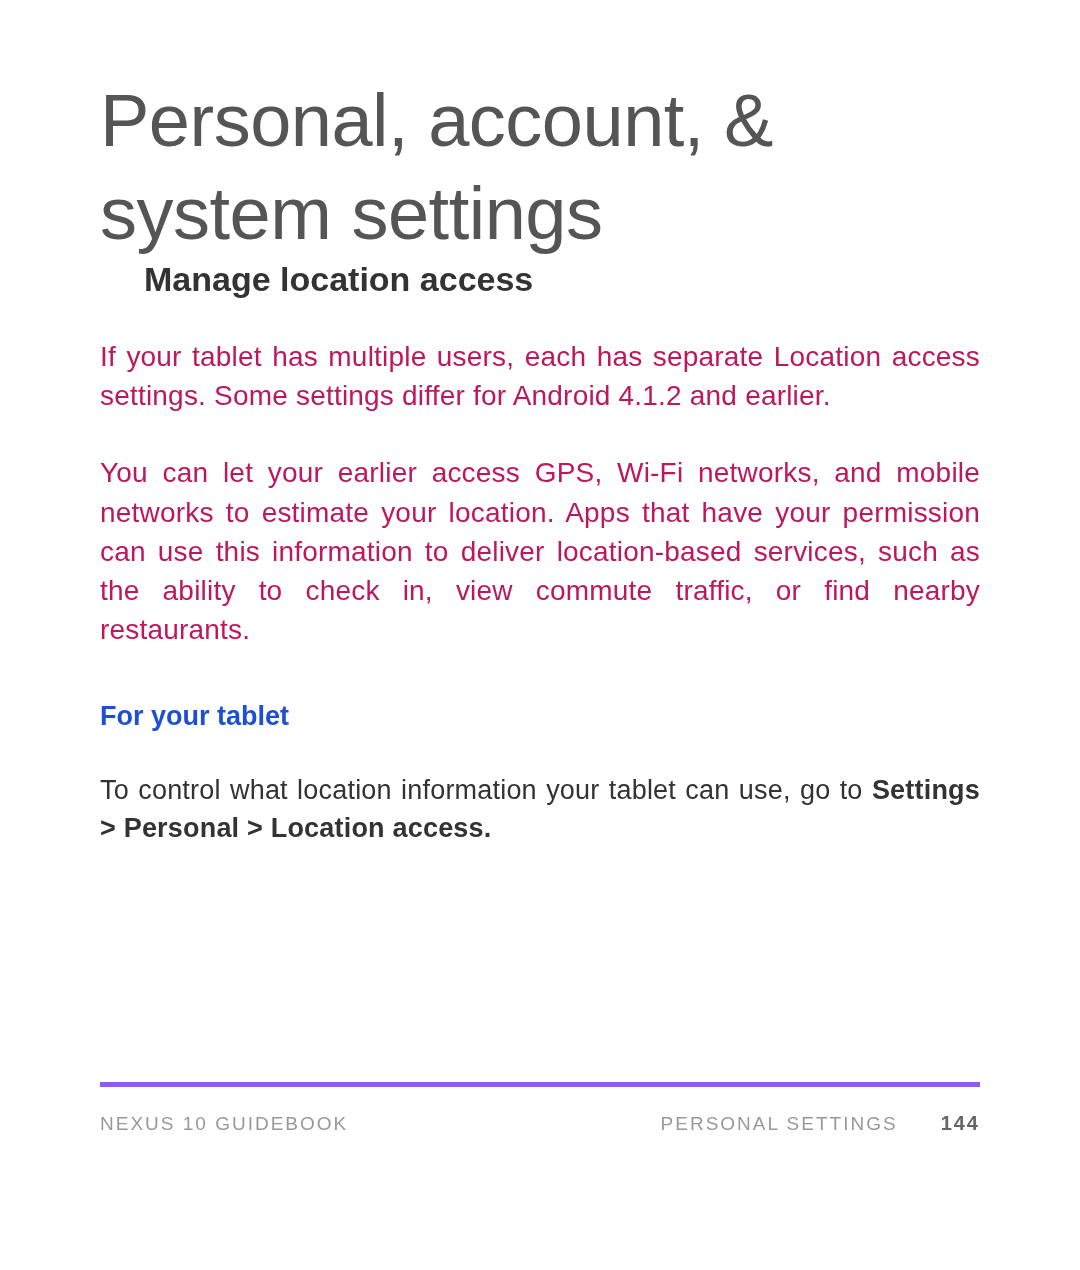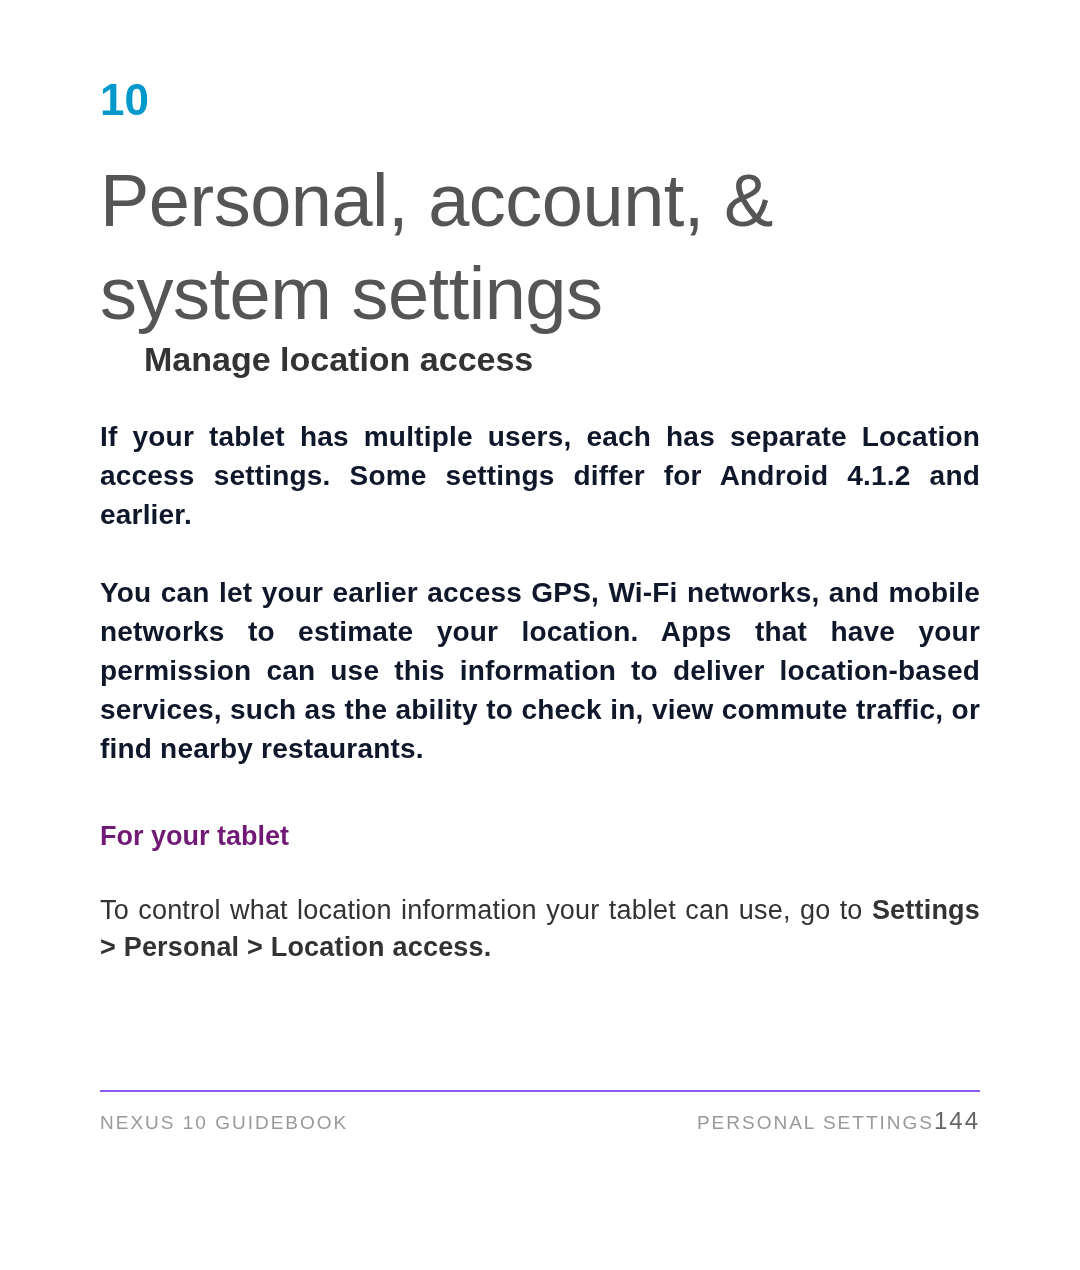--- a/index.html
+++ b/index.html
@@ -40,32 +40,32 @@
     
     .section-heading {
       color: #333333;
       font-size: 34px;
       font-weight: 700;
       margin-bottom: 38px;
       margin-left: 44px;
     }
     
     .body-paragraph {
-      color: #0f172a;
+      color: #be185d;
       font-size: 28px;
-      font-weight: 700;
+      font-weight: 400;
       line-height: 1.4;
       text-align: justify;
       margin-bottom: 38px;
       letter-spacing: 0.2px;
       margin-top: 8px;
     }
     
     .subsection-heading {
-      color: #701a75;
+      color: #1d4ed8;
       font-size: 27px;
       font-weight: 700;
       margin-top: 52px;
       margin-bottom: 35px;
     }
     
     .body-paragraph-with-bold {
       color: #333333;
       font-size: 27px;
       font-weight: 400;
@@ -77,59 +77,60 @@
     
     .body-paragraph-with-bold .bold-path {
       font-weight: 700;
     }
     
     .footer {
       position: absolute;
       bottom: 135px;
       left: 100px;
       right: 100px;
-      border-top: 2px solid #8b5cf6;
-      padding-top: 15px;
+      border-top: 5px solid #8b5cf6;
+      padding-top: 25px;
       display: flex;
       justify-content: space-between;
       align-items: baseline;
     }
     
     .footer-left {
       color: #999999;
       font-size: 19px;
       font-weight: 400;
       letter-spacing: 2px;
     }
     
     .footer-right {
       display: flex;
       align-items: baseline;
+      gap: 30px;
     }
     
     .footer-section {
       color: #999999;
       font-size: 19px;
       font-weight: 400;
       letter-spacing: 2px;
     }
     
     .footer-page {
       color: #666666;
-      font-size: 24px;
-      font-weight: 400;
+      font-size: 20px;
+      font-weight: 700;
       letter-spacing: 2px;
+      margin-left: 13px;
     }
   </style>
 </head>
 <body>
 
 <div class="page">
 
-  <div class="chapter-number">10</div>
 
   <h1 class="chapter-title">Personal, account, &amp; system settings</h1>
 
   <h2 class="section-heading">Manage location access</h2>
 
   <p class="body-paragraph">If your tablet has multiple users, each has separate Location access settings. Some settings differ for Android 4.1.2 and earlier.</p>
 
   <p class="body-paragraph">You can let your earlier access GPS, Wi-Fi networks, and mobile networks to estimate your location. Apps that have your permission can use this information to deliver location-based services, such as the ability to check in, view commute traffic, or find nearby restaurants.</p>
 
   <h3 class="subsection-heading">For your tablet</h3>

